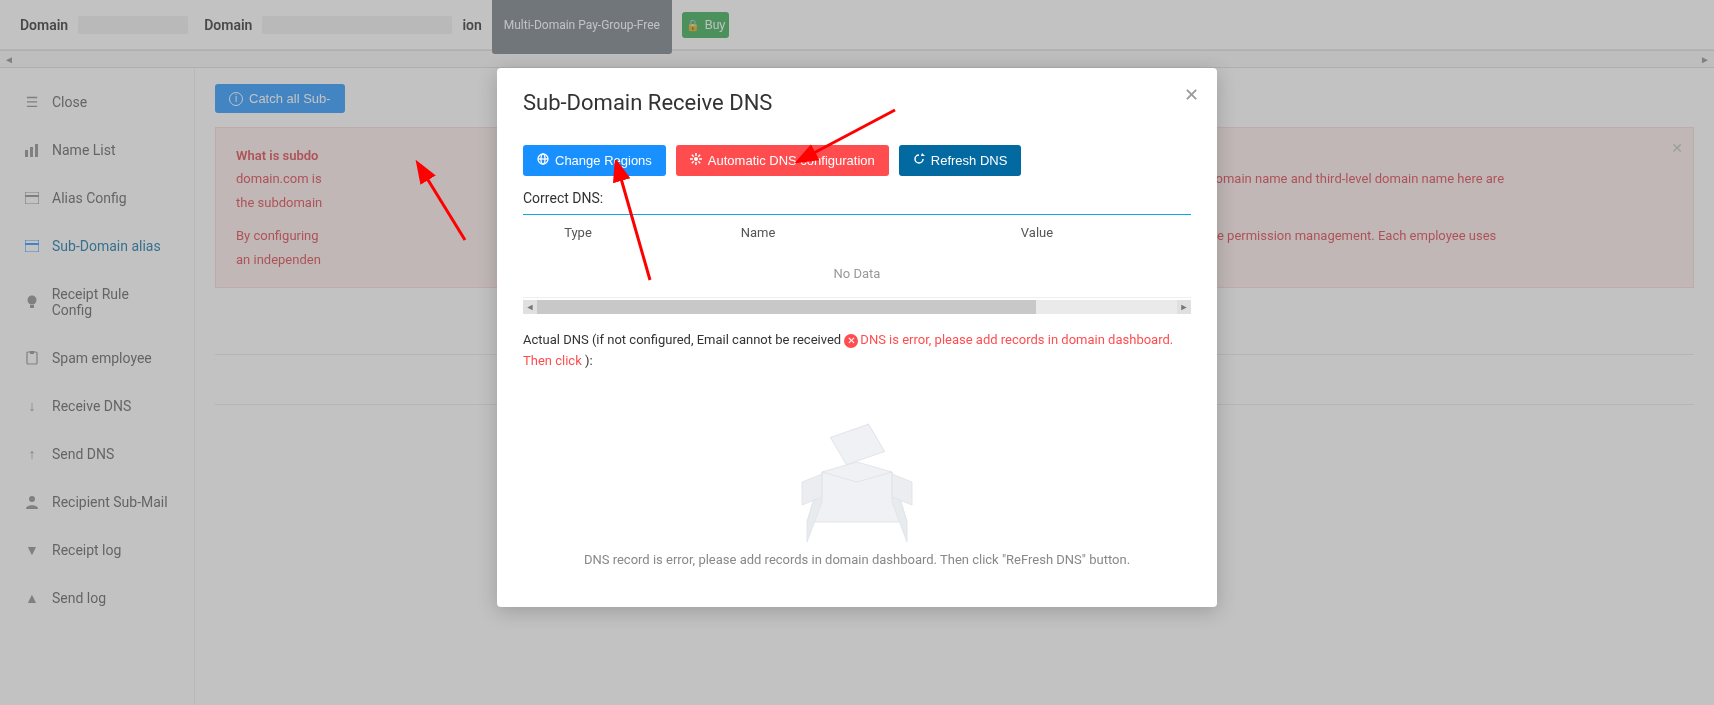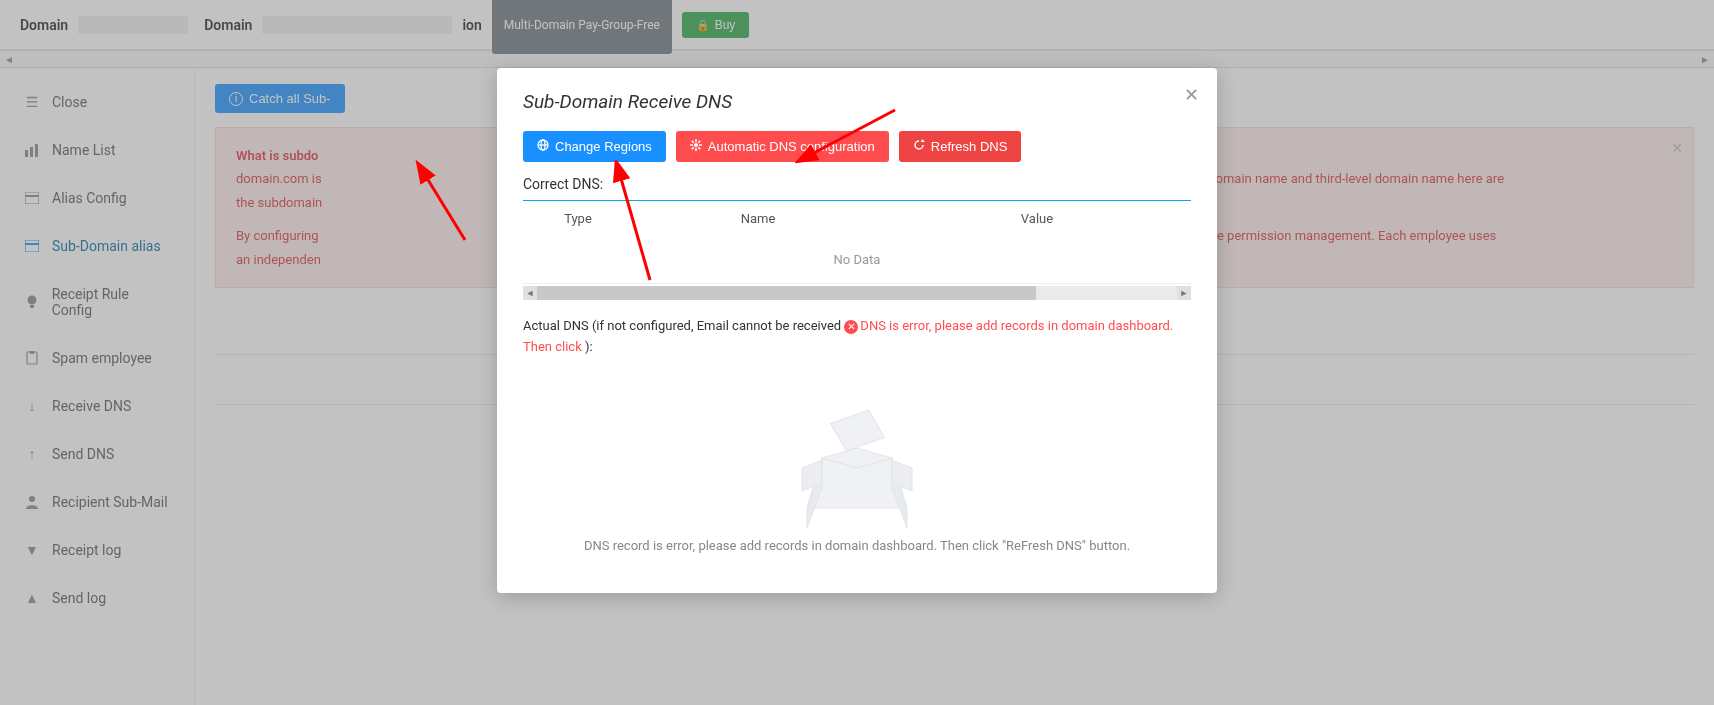--- a/index.html
+++ b/index.html
@@ -3,21 +3,21 @@
   <meta charset="utf-8">
   <style>
     * { margin: 0; padding: 0; box-sizing: border-box; }
     body { font-family: -apple-system, BlinkMacSystemFont, "Segoe UI", Roboto, "Helvetica Neue", Arial, sans-serif; font-size: 14px; color: #333; background: #fff; overflow: hidden; width: 1714px; height: 705px; position: relative; }
     
     
     .topbar { height: 50px; display: flex; align-items: center; padding: 0 20px; gap: 10px; background: #fff; border-bottom: 1px solid #e8e8e8; }
     .topbar-label { font-weight: 600; color: #222; }
     .topbar-blur { display:inline-block; background: #eee; border-radius:2px; }
     .badge-grey { background:#6c757d; color:#fff; padding:22px 12px; border-radius:3px; font-size:12px; }
-    .btn-green { background:#28a745; color:#fff; padding:6px 14px; border-radius:3px; font-size:12px; border:none; cursor:pointer; display:flex; align-items:center; gap:5px;}
+    .btn-green { background:#28a745; color:#fff; padding:6px 4px; border-radius:3px; font-size:12px; border:none; cursor:pointer; display:flex; align-items:center; gap:5px;}
     
     
     .thin-scroll-row { height: 18px; background:#f7f7f7; border-top:1px solid #ddd; border-bottom:1px solid #ddd; display:flex; justify-content:space-between; align-items:center; padding:0 4px;}
     .scroll-arrow { color:#888; font-size:10px; cursor:pointer; }
     
     
     .layout { display:flex; height: calc(100% - 68px); }
     .sidebar { width: 195px; background:#fff; padding: 10px 0; overflow-y:auto; border-right:1px solid #eee;}
     .sidebar::-webkit-scrollbar{width:8px;} .sidebar::-webkit-scrollbar-thumb{background:#ccc;}
     .sidebar-item { display:flex; align-items:center; gap:12px; padding: 16px 24px; color:#555; cursor:pointer; font-size:14px;}
@@ -29,25 +29,25 @@
     .btn-blue { background:#1890ff; color:#fff; border:none; padding:7px 14px; border-radius:3px; font-size:13px; cursor:pointer; display:inline-flex; align-items:center; gap:6px;}
     .alert-red { margin-top:14px; background:#fdecec; border:1px solid #f7d4d4; padding:16px 20px; color:#d9363e; font-size:13px; line-height:1.8; position:relative;}
     .alert-title{font-weight:600;}
     .alert-close{position:absolute; right:10px; top:8px; color:#bbb; cursor:pointer; font-size:14px;}
     .table-header{ display:flex; margin-top:30px; border-bottom:1px solid #e8e8e8; padding:10px 0;}
     .th-remark{ margin-left:920px; color:#333; font-weight:500;}
     
     
     .overlay { position:absolute; inset:0; background:rgba(120,120,120,0.45); display:flex; justify-content:center; align-items:flex-start; }
     .modal { width: 720px; background:#fff; margin-top:68px; border-radius:4px; box-shadow:0 4px 20px rgba(0,0,0,0.2); padding: 22px 26px 30px; position:relative; max-height: 620px; display:flex; flex-direction:column;}
-    .modal-title{ font-size:19px; color:#333; margin-bottom:18px;font-style:italic;}
+    .modal-title{ font-size:22px; color:#333; margin-bottom:30px;}
     .modal-close{ position:absolute; right:18px; top:16px; color:#999; cursor:pointer; font-size:18px;}
     .modal-buttons{ display:flex; gap:10px; margin-bottom:14px;}
     .btn-red{ background:#ff4d4f; color:#fff; border:none; padding:8px 14px; border-radius:3px; font-size:13px; cursor:pointer; display:inline-flex; align-items:center; gap:6px;}
-    .btn-green2{ background:#ef4444; color:#fff; border:none; padding:8px 14px; border-radius:3px; font-size:13px; cursor:pointer; display:inline-flex; align-items:center; gap:6px;}
+    .btn-green2{ background:#0369a1; color:#fff; border:none; padding:8px 14px; border-radius:3px; font-size:13px; cursor:pointer; display:inline-flex; align-items:center; gap:6px;}
     .correct-label{ color:#333; font-size:14px; margin-bottom:8px;}
     .dns-table{ border-top:1px solid #0ea5e9; border-bottom:1px solid #eee;}
     .dns-thead{ display:flex; padding:10px 0; color:#555; font-size:13px;}
     .dns-th-type{ width:110px; text-align:center;}
     .dns-th-name{ width:250px; text-align:center;}
     .dns-th-value{ flex:1; text-align:center;}
     .no-data{ text-align:center; color:#999; padding:16px 0; font-size:13px;}
     .hscroll{ height:14px; background:#f0f0f0; display:flex; align-items:center; margin-top:2px;}
     .hscroll-track{ flex:1; height:14px; background:#eaeaea; position:relative;}
     .hscroll-thumb{ position:absolute; left:0; top:0; height:14px; width:78%; background:#c8c8c8;}

